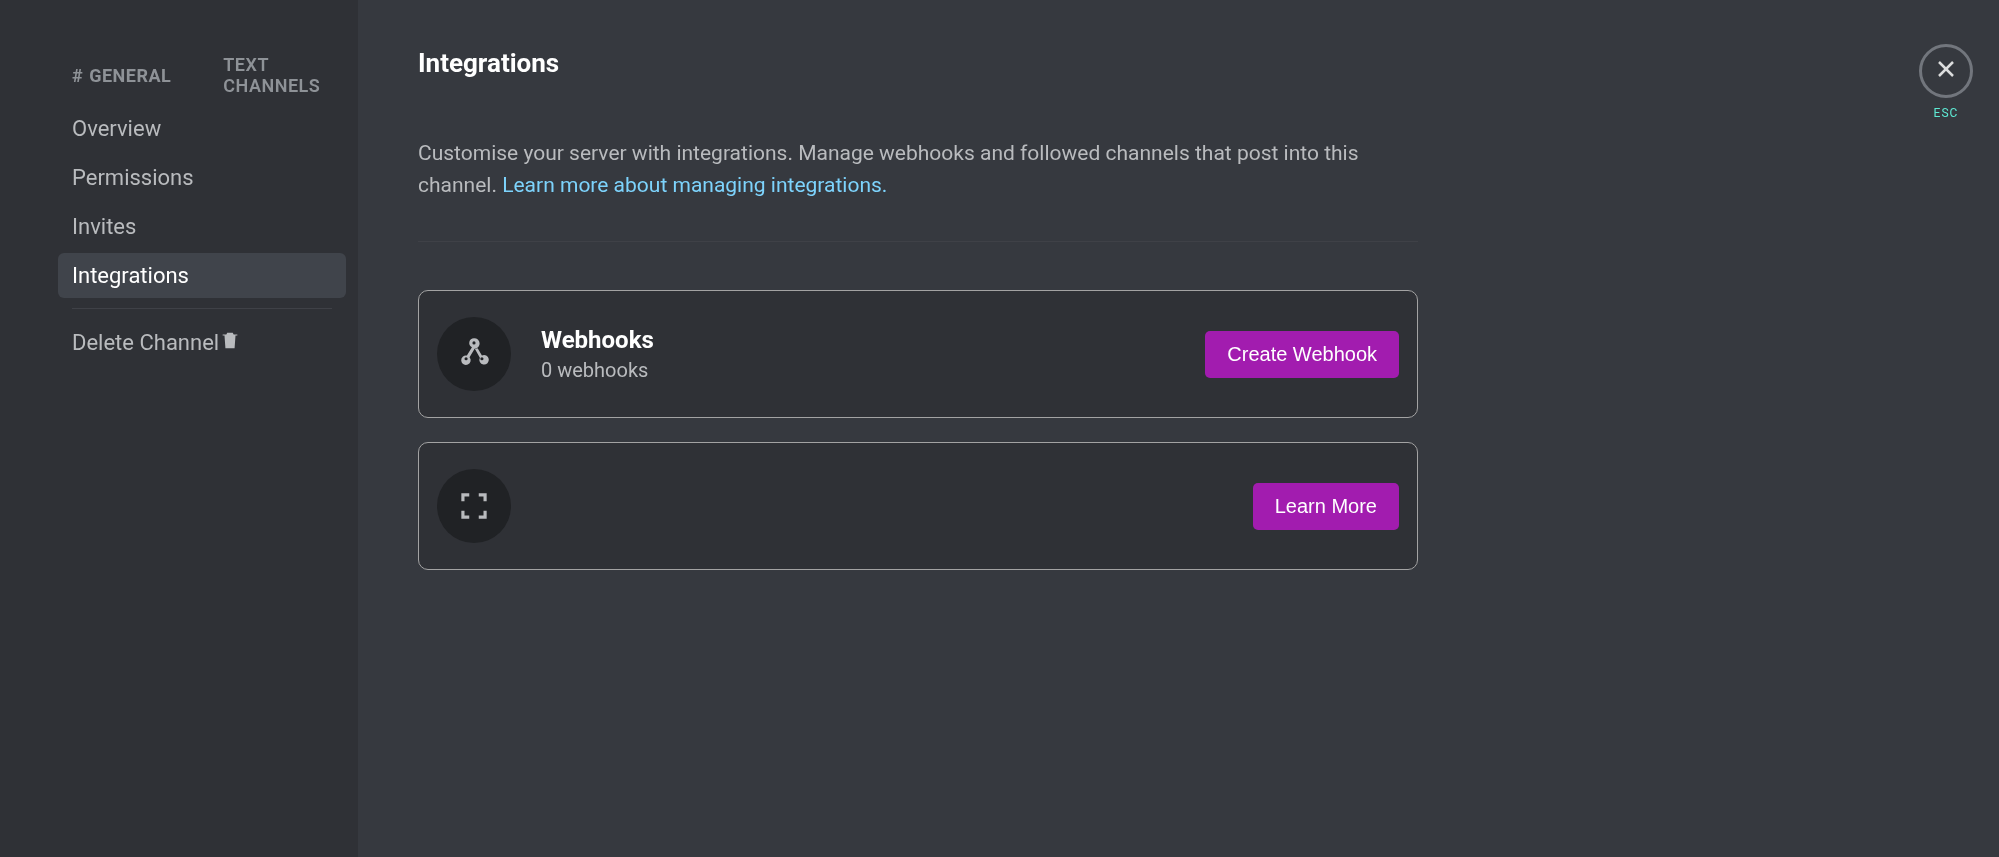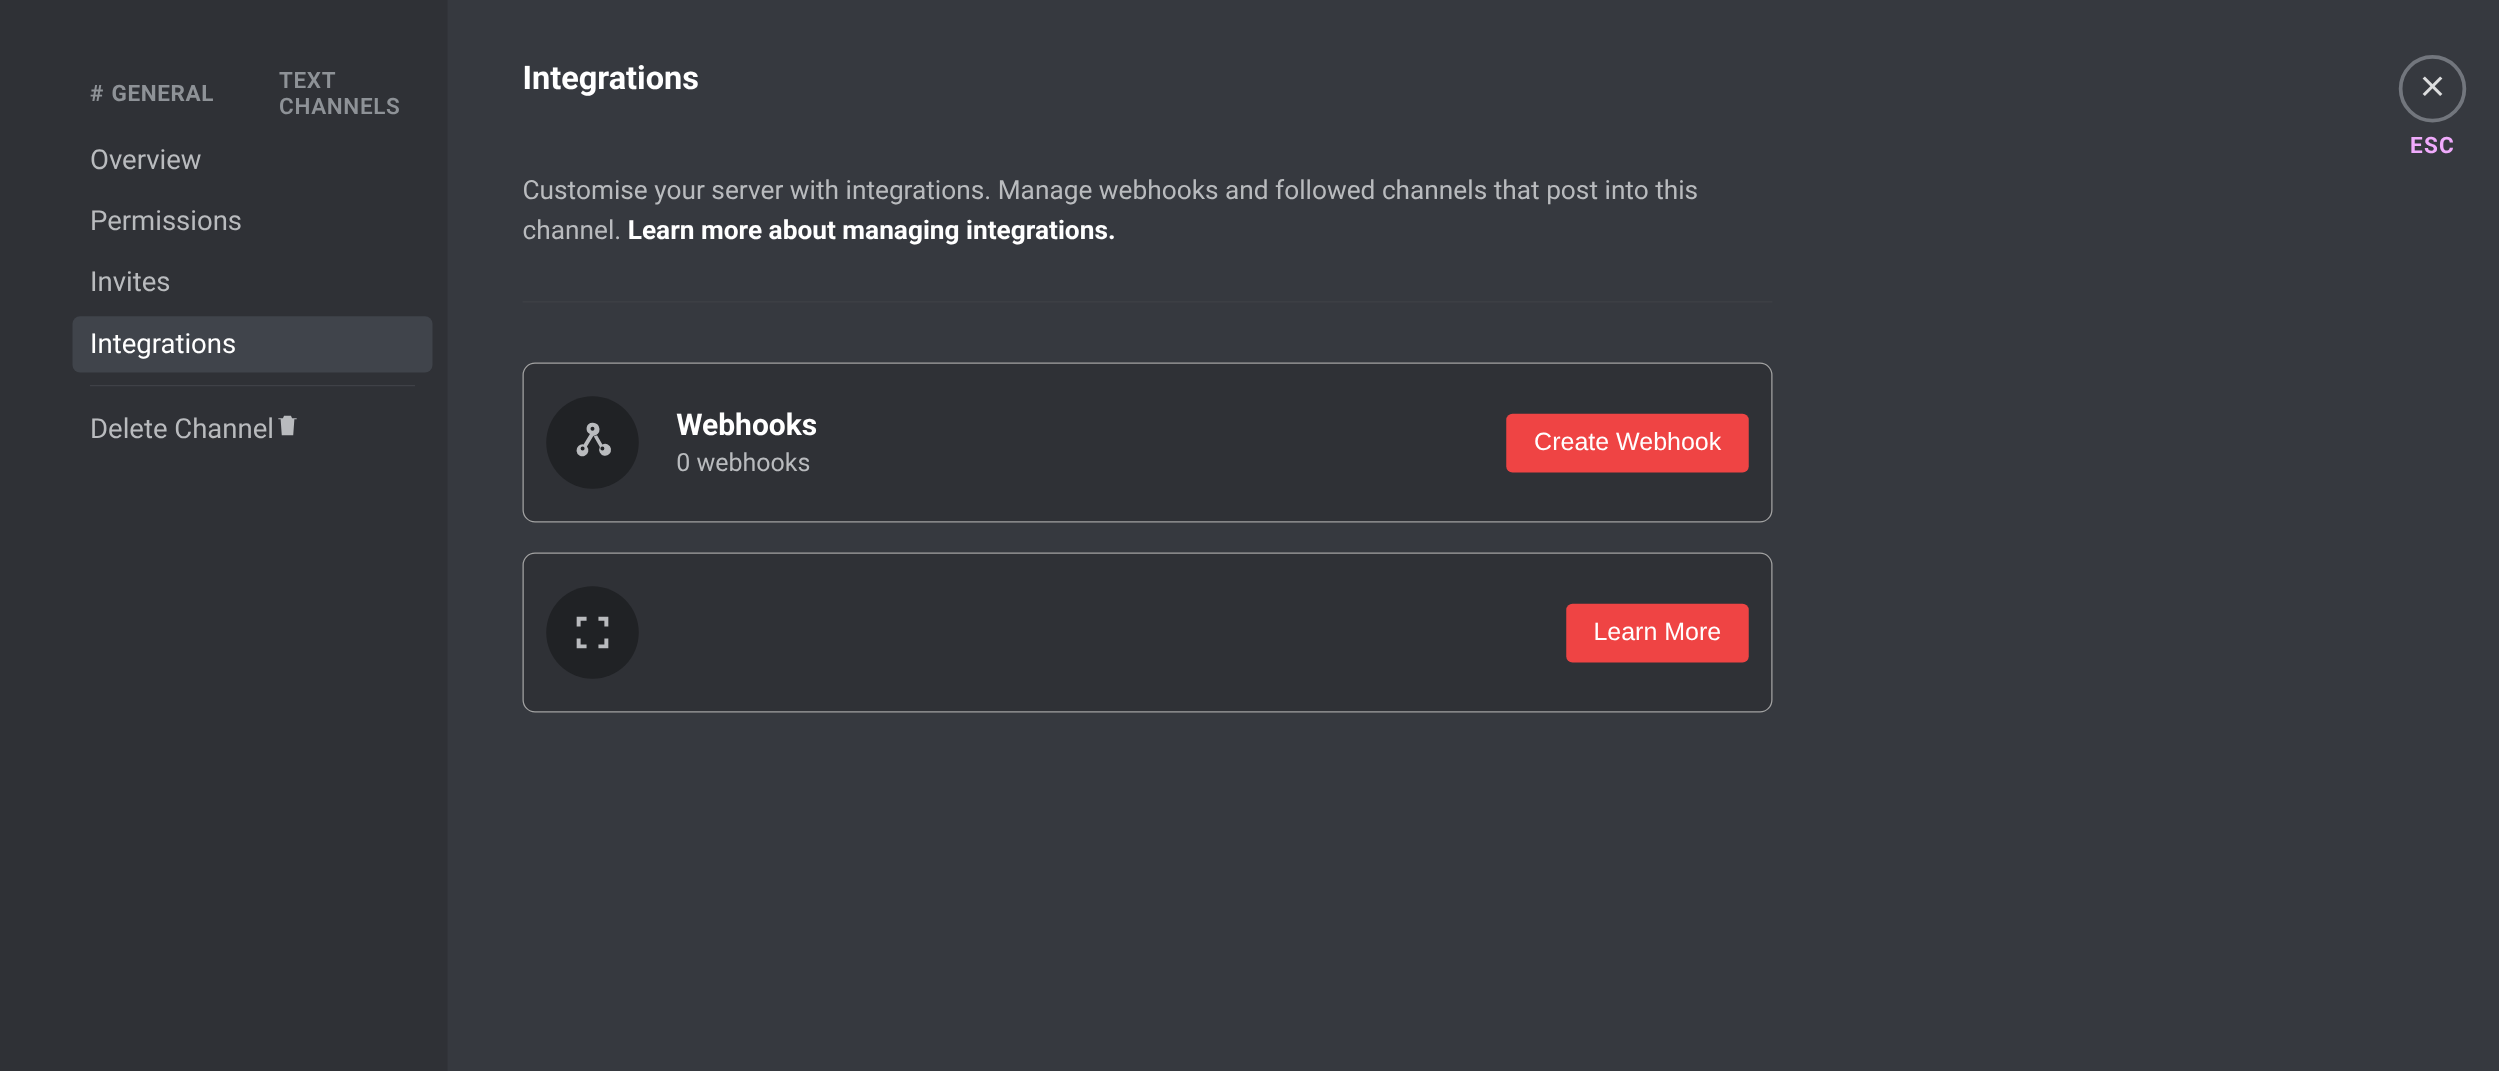--- a/index.html
+++ b/index.html
@@ -80,23 +80,22 @@
     color: #ffffff;
     margin-bottom: 60px;
   }
   .description {
     font-size: 21px;
     color: #b9bbbe;
     line-height: 1.5;
     max-width: 1000px;
   }
   .description a {
-    color: #ffffff;
+    color: #7dd3fc;
     text-decoration: none;
-    font-weight: bold;
   }
   .hr {
     height: 1px;
     background: #3f4147;
     margin: 40px 0 48px 0;
     max-width: 1000px;
   }
   .card {
     background: #2f3136;
     border: 1px solid #a3a3a3;
@@ -130,21 +129,21 @@
     font-size: 24px;
     font-weight: 700;
     color: #ffffff;
     margin-bottom: 4px;
   }
   .card-sub {
     font-size: 20px;
     color: #b9bbbe;
   }
   .btn {
-    background: #ef4444;
+    background: #a21caf;
     color: #ffffff;
     border: none;
     border-radius: 5px;
     padding: 12px 22px;
     font-size: 20px;
     font-weight: 500;
     cursor: pointer;
   }
   .close-wrap {
     position: absolute;
@@ -164,23 +163,23 @@
     margin: 0 auto 8px auto;
   }
   .close-circle svg {
     width: 24px;
     height: 24px;
     stroke: #dcddde;
     stroke-width: 2.5;
     fill: none;
   }
   .esc-label {
-    font-size: 18px;
-    font-weight: 700;
-    color: #f0abfc;
+    font-size: 12px;
+    font-weight: 400;
+    color: #5eead4;
     letter-spacing: 1px;
   }
 </style>
 </head>
 <body>
 
 <div class="sidebar">
   <div class="sidebar-header">
     <span class="hash">#</span>
     <span class="channel">GENERAL</span>

